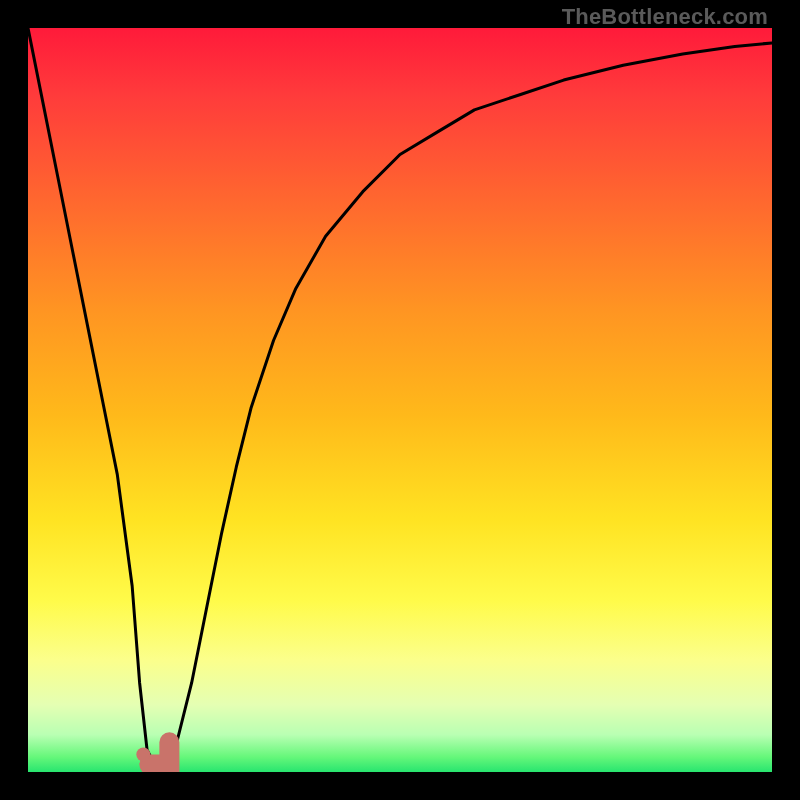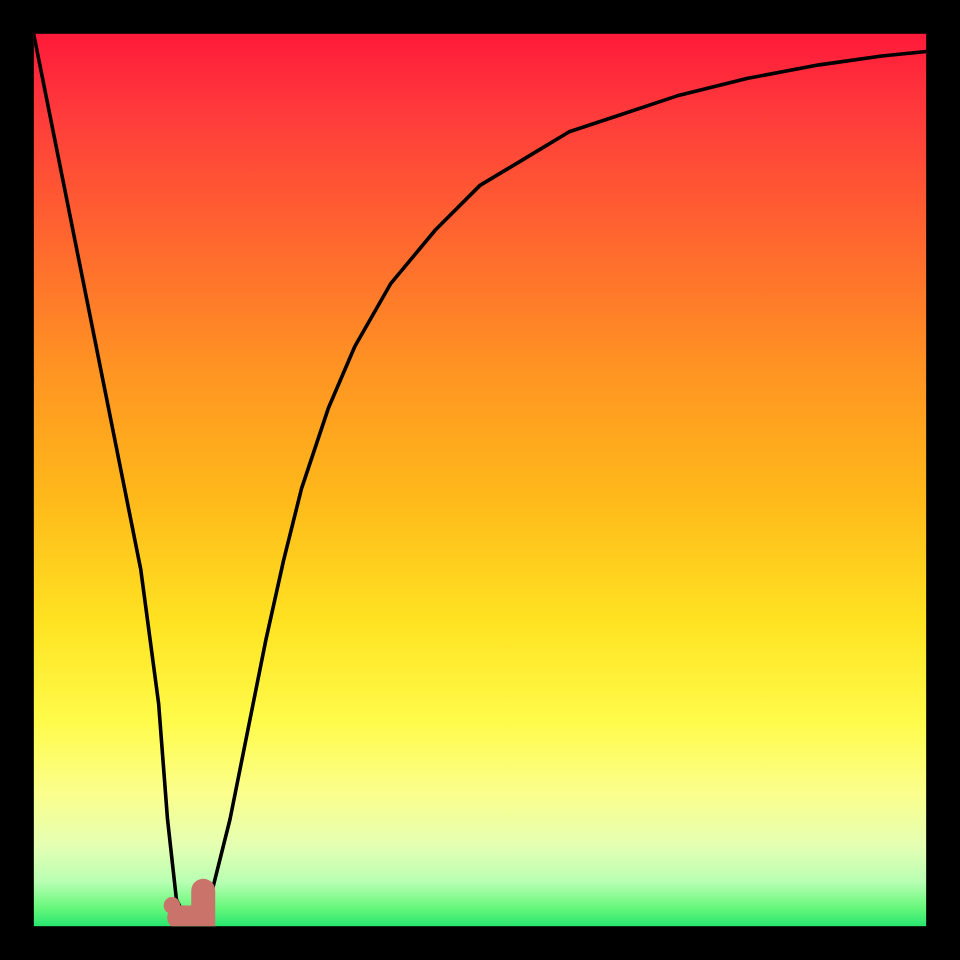--- a/index.html
+++ b/index.html
@@ -75,13 +75,14 @@
     <svg class="curve" viewBox="0 0 744 744">
       <g>
         <path id="curve-path" d="M0.00 0.00 L14.88 74.40 L29.76 148.80 L44.64 223.20 L59.52 297.60 L74.40 372.00 L89.28 446.40 L104.16 558.00 L111.60 654.72 L119.04 721.68 L126.48 736.56 L133.92 736.56 L141.36 729.12 L148.80 714.24 L163.68 654.72 L178.56 580.32 L193.44 505.92 L208.32 438.96 L223.20 379.44 L245.52 312.48 L267.84 260.40 L297.60 208.32 L334.80 163.68 L372.00 126.48 L409.20 104.16 L446.40 81.84 L491.04 66.96 L535.68 52.08 L595.20 37.20 L654.72 26.04 L706.80 18.60 L744.00 14.88" fill="none" stroke="#000" stroke-width="3" stroke-linejoin="round" stroke-linecap="round"></path>
       </g>
       <g>
         <path id="marker-path" d="M141.36 714.24 L141.36 736.56 L121.32 736.56" fill="none" stroke="#c9736a" stroke-width="20" stroke-linecap="round"></path>
         <circle id="marker-dot" cx="115.32" cy="726.56" r="7" fill="#c9736a"></circle>
       </g>
     </svg>
   </div>
+  <div class="watermark">TheBottleneck.com</div>
 </div>
 
 </body></html>

